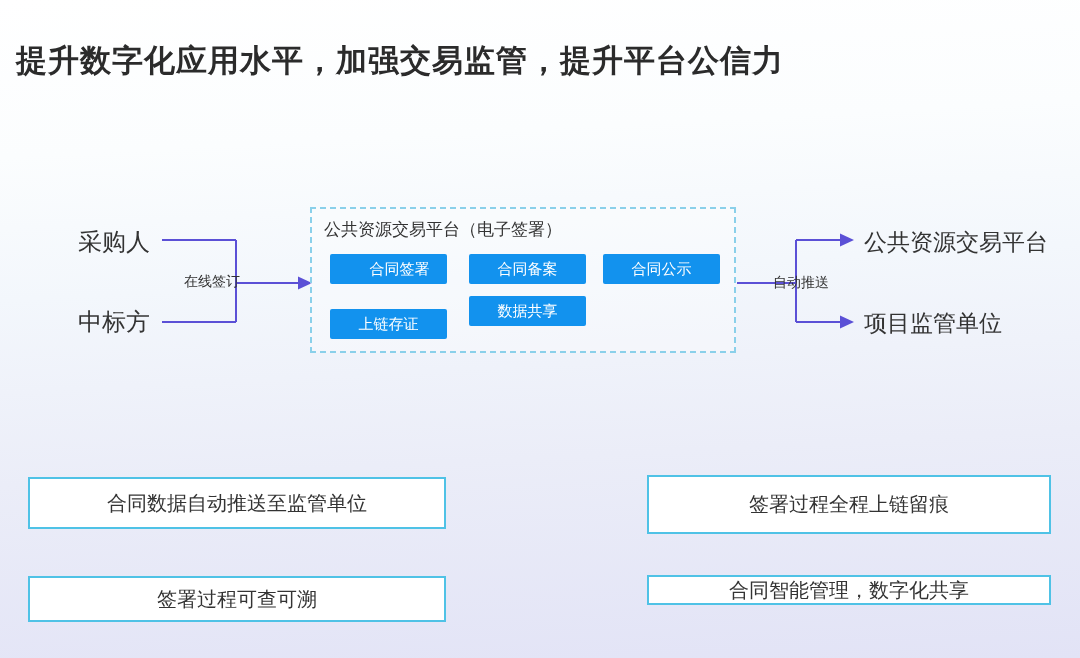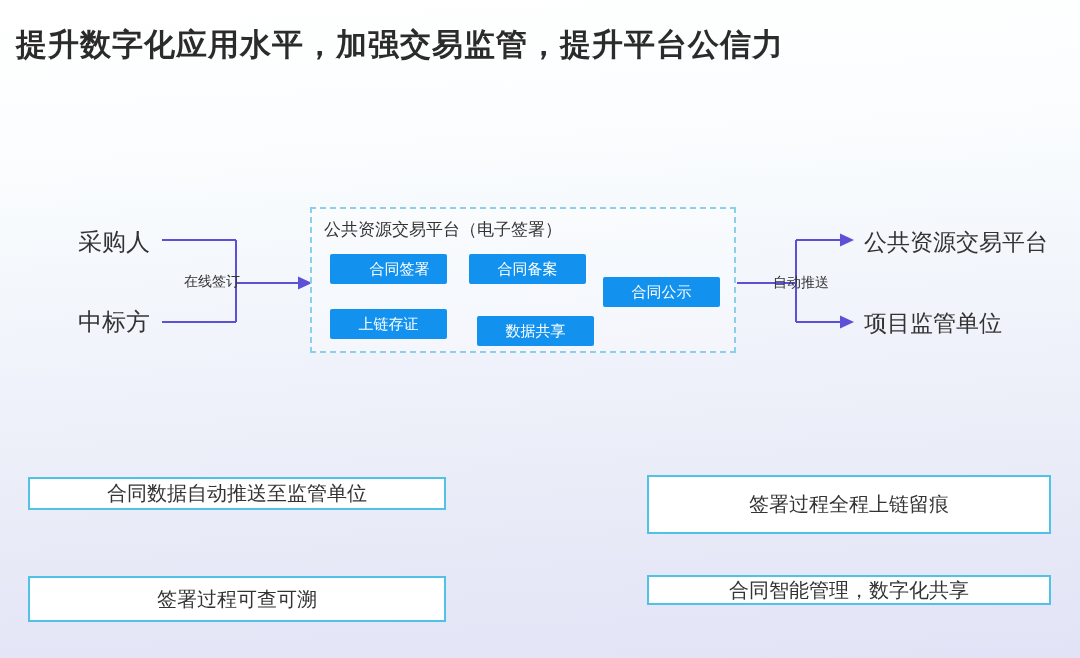--- a/index.html
+++ b/index.html
@@ -23,21 +23,21 @@
       #ffffff 0%,
       #fbfdfe 22%,
       #f3f7fc 42%,
       #ebedf8 68%,
       #e2e3f6 100%);
   }
 
   .page-title {
     position: absolute;
     left: 16px;
-    top: 24px;
+    top: 40px;
     font-size: 31px;
     font-weight: 700;
     color: var(--title-color);
     letter-spacing: 1px;
     white-space: nowrap;
   }
 
   .connector-svg {
     position: absolute;
     left: 0; top: 0;
@@ -93,36 +93,36 @@
     color: #ffffff;
     font-size: 15px;
     display: flex;
     align-items: center;
     justify-content: center;
     border-radius: 2px;
     white-space: nowrap;
   }
   .chip-1 { left: 18px;  top: 45px; padding-left: 22px; }
   .chip-2 { left: 157px; top: 45px; }
-  .chip-3 { left: 291px; top: 45px; margin-top: 23px; }
+  .chip-3 { left: 291px; top: 45px; }
   .chip-4 { left: 18px;  top: 100px; }
-  .chip-5 { left: 157px; top: 107px; margin-left: 8px; }
+  .chip-5 { left: 157px; top: 87px; }
 
   .feature-box {
     position: absolute;
     background: #ffffff;
     border: 2px solid var(--solid-border);
     display: flex;
     align-items: center;
     justify-content: center;
     font-size: 20px;
     color: var(--text-dark);
     white-space: nowrap;
   }
-  .feature-1 { left: 28px;  top: 477px; width: 418px; height: 33px; }
+  .feature-1 { left: 28px;  top: 477px; width: 418px; height: 52px; }
   .feature-2 { left: 647px; top: 475px; width: 404px; height: 59px; }
   .feature-3 { left: 28px;  top: 576px; width: 418px; height: 46px; }
   .feature-4 { left: 647px; top: 575px; width: 404px; height: 30px; }
 </style>
 </head>
 <body>
 
 <div class="slide">
 
   <h1 class="page-title">提升数字化应用水平，加强交易监管，提升平台公信力</h1>

